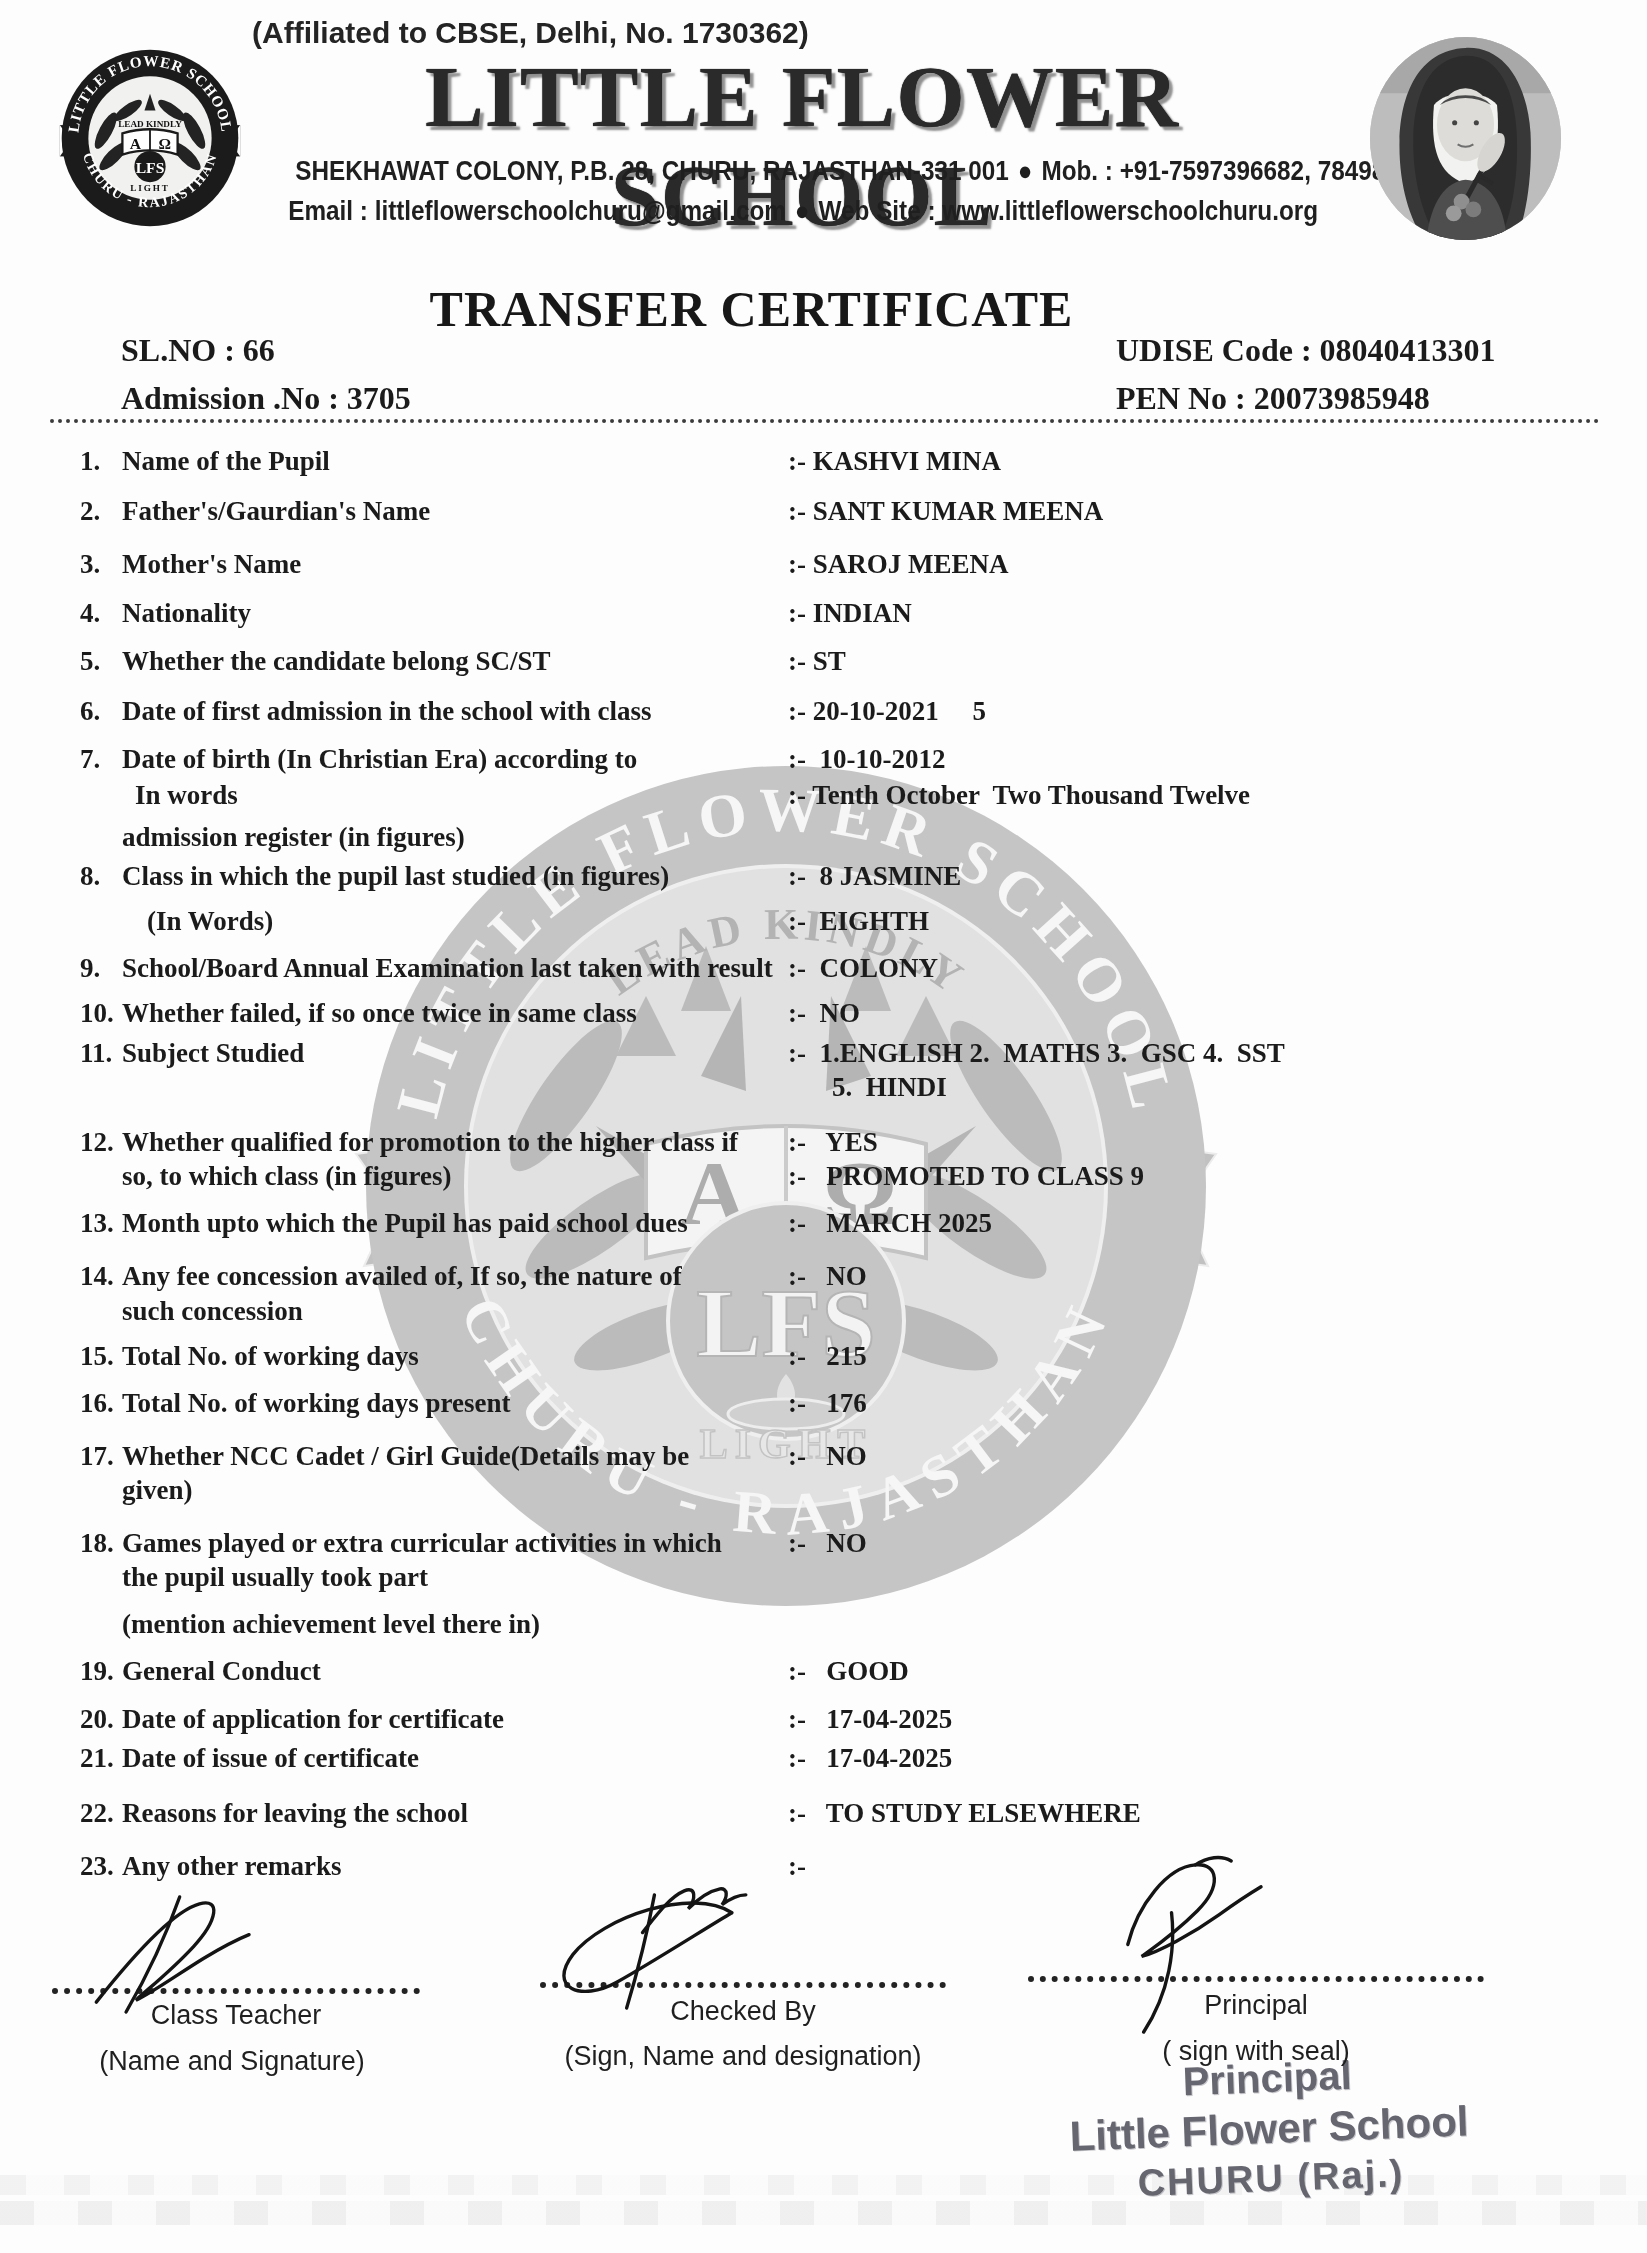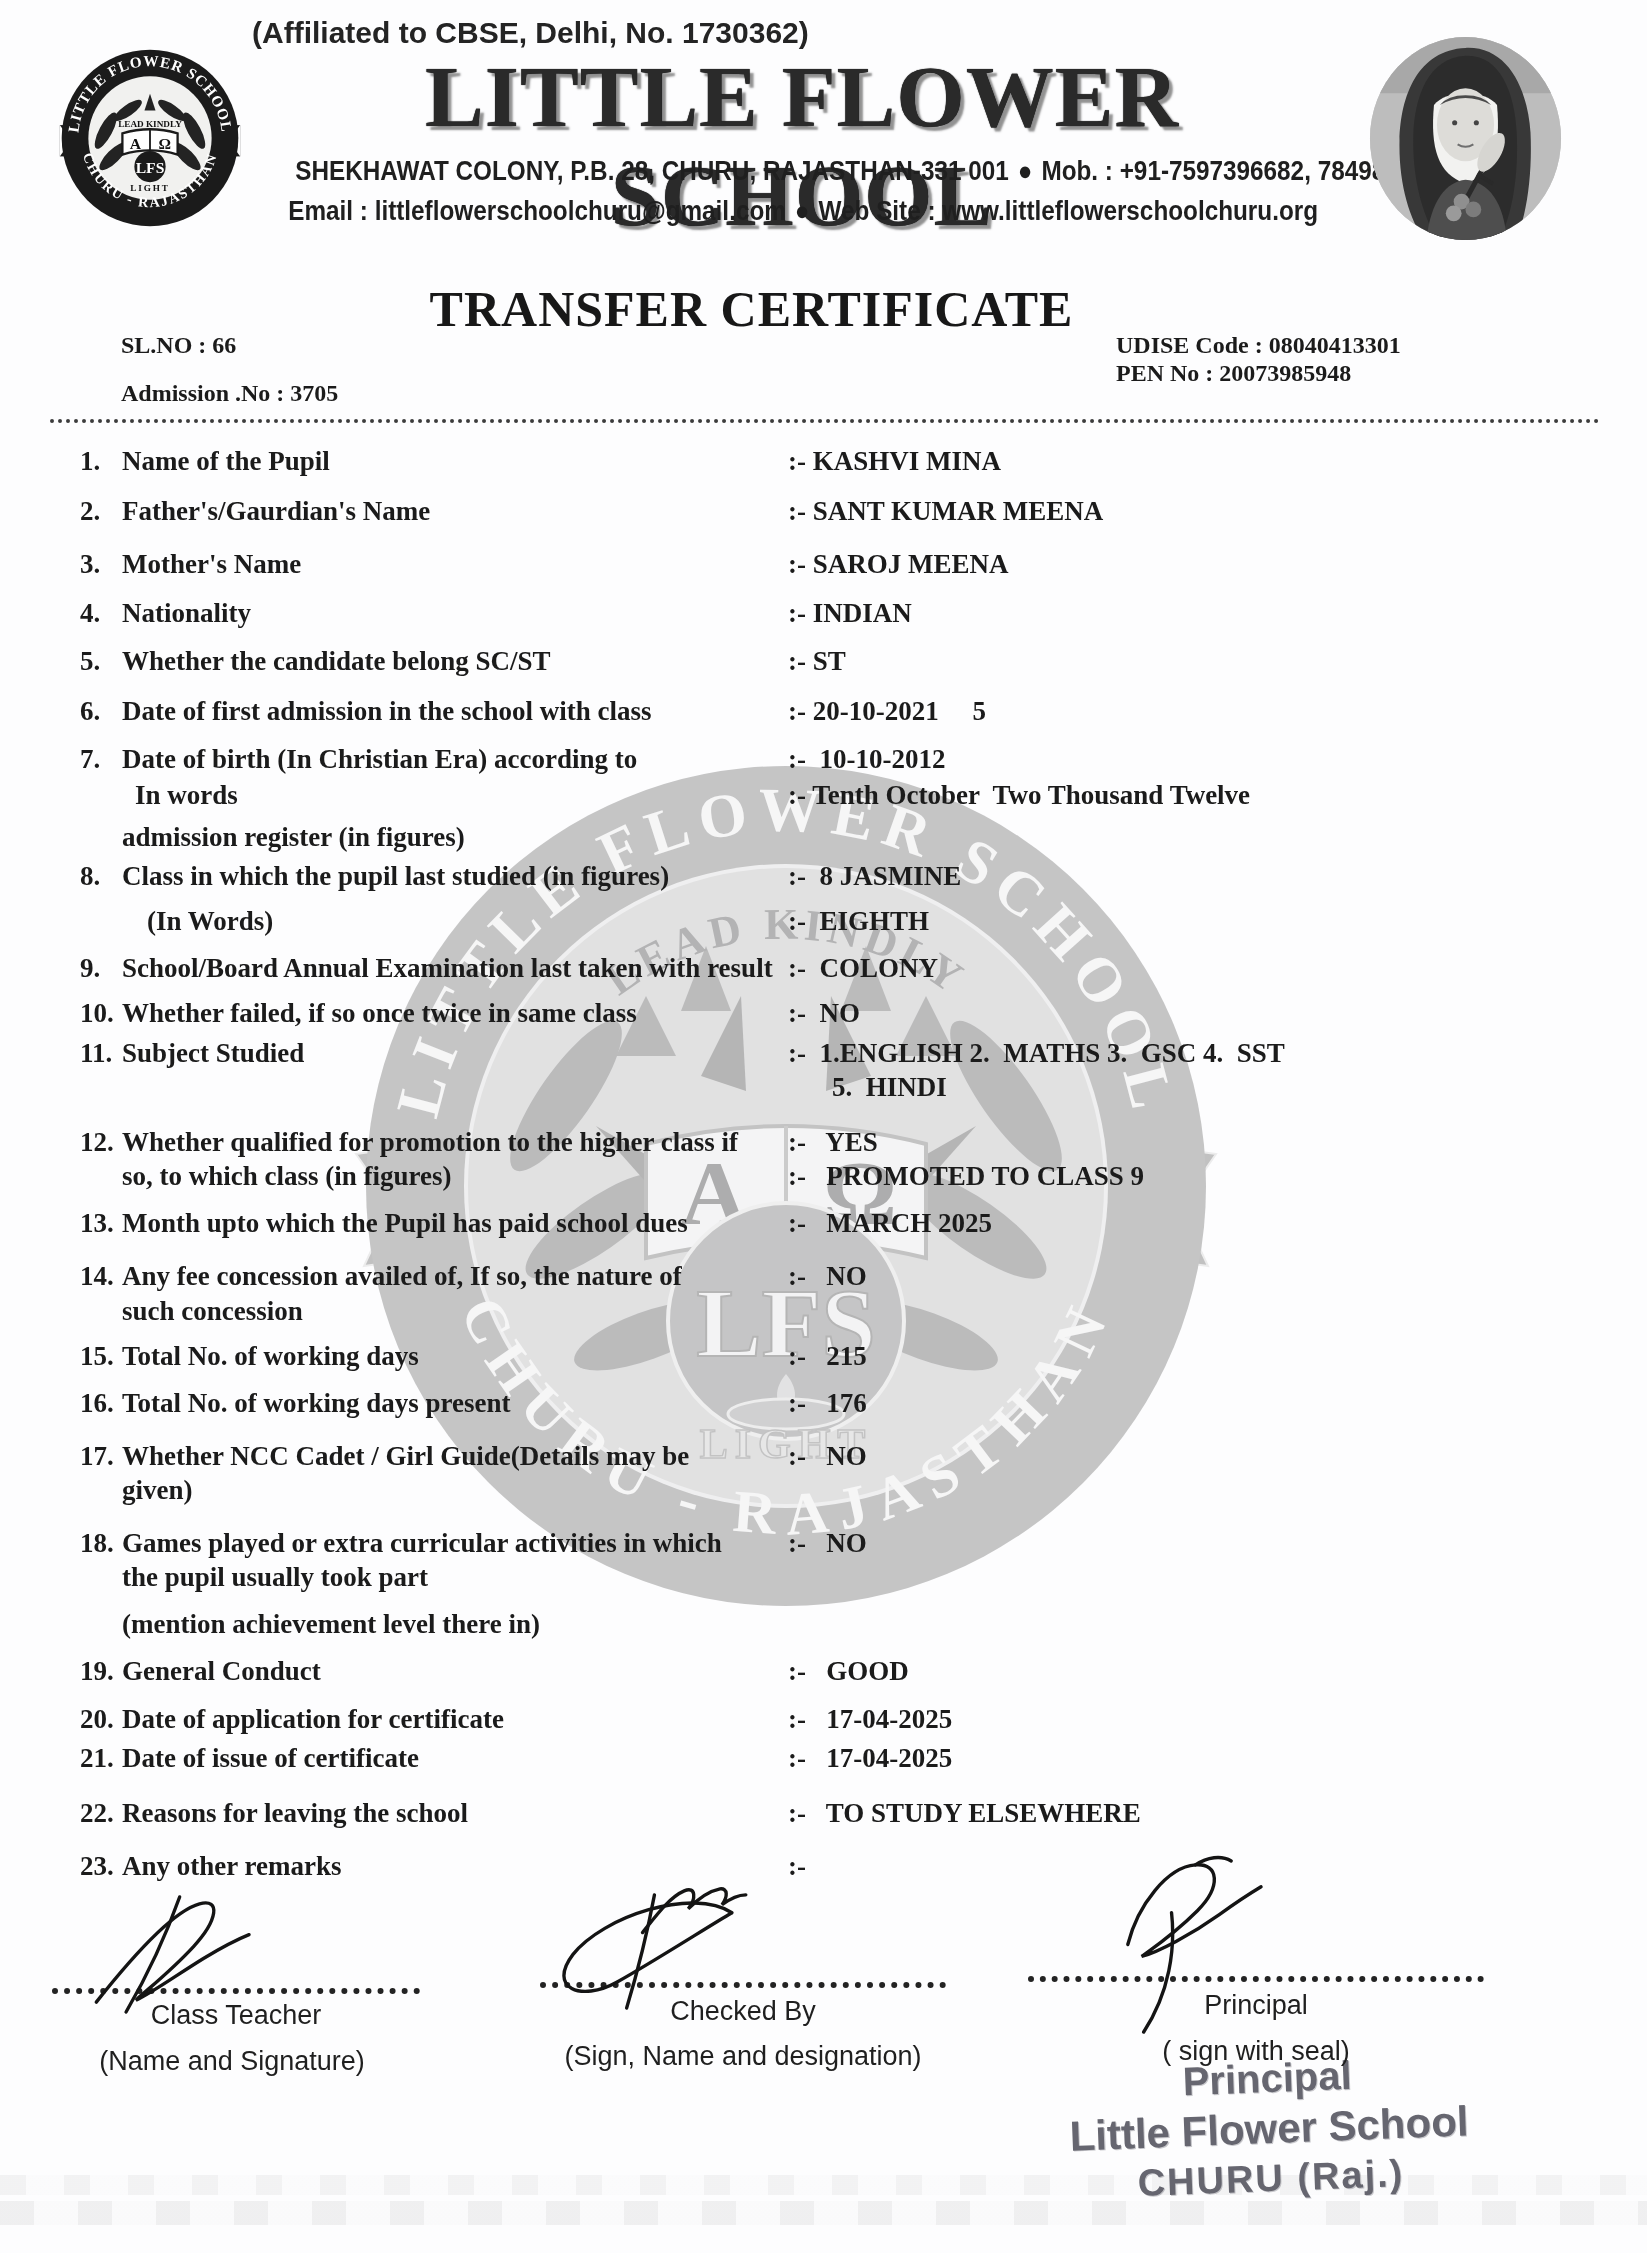--- a/index.html
+++ b/index.html
@@ -24,21 +24,21 @@
   .hline{left:231px;width:1142px;text-align:center;font-family:"Liberation Sans",sans-serif;font-weight:bold;color:#1f1f1f;}
   .addr-line{top:156px;font-size:27px;}
   .mail-line{top:196px;font-size:27px;}
   .hline .inner{display:inline-block;transform:scaleX(.9);transform-origin:center;white-space:nowrap;}
   .dotsep-mini{padding:0 10px;}
   
   .doc-title{
     left:100px;top:280px;width:1303px;text-align:center;
     font-size:50px;font-weight:bold;letter-spacing:1px;color:#181818;transform:scaleY(1.02);
   }
-  .meta{font-size:24px;font-weight:bold;}
+  .meta{font-size:32px;font-weight:bold;}
   .sep{
     left:50px;top:419px;width:1550px;height:0;border-top:4px dotted #3c3c3c;
   }
   
   .watermark{left:346px;top:746px;width:880px;height:880px;opacity:.5;z-index:0;}
   
   .rows{left:0;top:430px;width:1648px;z-index:2;}
   .row{position:relative;min-height:34px;line-height:34px;padding-left:80px;font-size:27px;font-weight:bold;}
   .row .num{display:inline-block;width:42px;}
   .row .val{position:absolute;left:788px;top:0;white-space:pre;}
@@ -146,21 +146,21 @@
     <circle cx="108" cy="178" r="8" fill="#7c7c7c"></circle>
     <circle cx="88" cy="182" r="8" fill="#9a9a9a"></circle>
     <ellipse cx="126" cy="120" rx="10" ry="22" transform="rotate(30 126 120)" fill="#d6d5d1"></ellipse>
   </g>
 </svg>
 
 <div class="abs doc-title">TRANSFER CERTIFICATE</div>
 <div class="abs meta" style="left:121px;top:332px;">SL.NO : 66</div>
 <div class="abs meta" style="left:1116px;top:332px;">UDISE Code : 08040413301</div>
 <div class="abs meta" style="left:121px;top:380px;">Admission .No : 3705</div>
-<div class="abs meta" style="left:1116px;top:360px;">PEN No : 20073985948</div>
+<div class="abs meta" style="left:1116px;top:380px;">PEN No : 20073985948</div>
 <div class="abs sep"></div>
 
 <svg class="abs watermark" viewBox="0 0 880 880">
   <polygon points="10,408 84,398 92,510 18,520 46,460" fill="#868686" stroke="#dcdcdc" stroke-width="2"></polygon>
   <polygon points="870,408 796,398 788,510 862,520 834,460" fill="#868686" stroke="#dcdcdc" stroke-width="2"></polygon>
   <circle cx="440" cy="440" r="420" fill="#8e8e8e"></circle>
   <circle cx="440" cy="440" r="322" fill="#e3e3e3"></circle>
   <circle cx="440" cy="440" r="318" fill="#c6c6c6"></circle>
   <defs>
     <path id="wm-top" d="M 85,440 A 355,355 0 0 1 795,440"></path>

